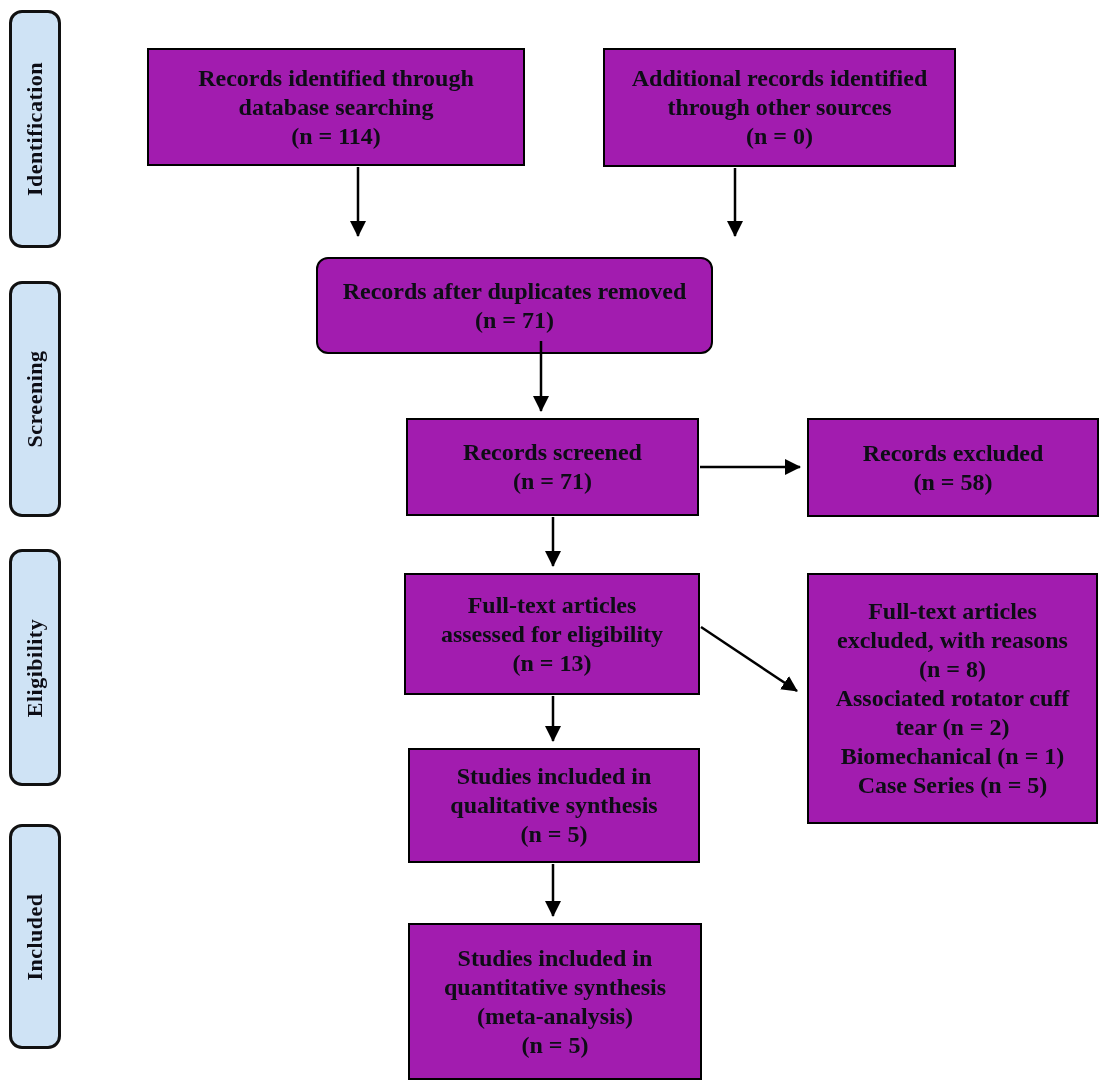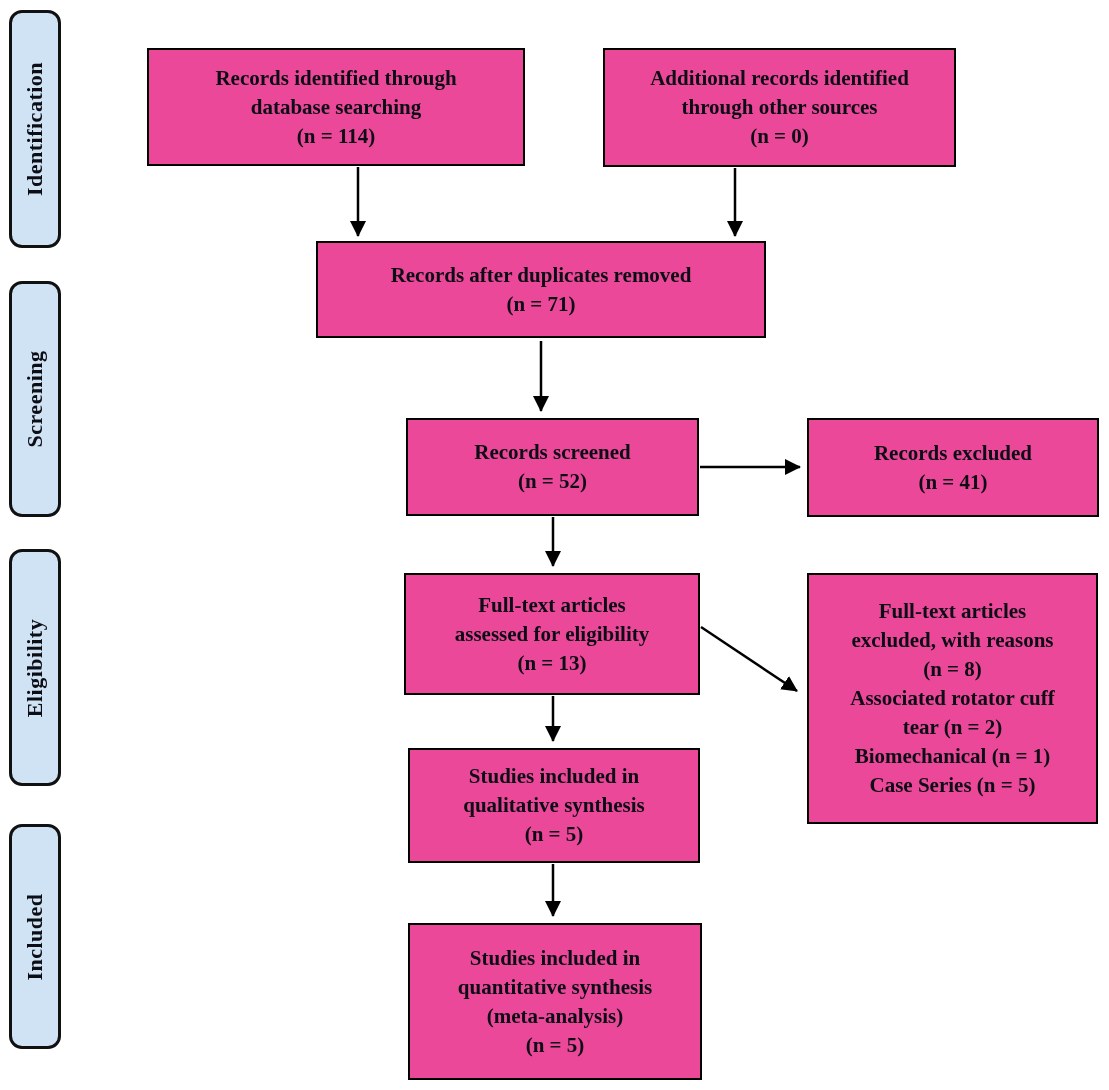--- a/index.html
+++ b/index.html
@@ -31,27 +31,27 @@
   .stage .vtext {
     transform: rotate(-90deg);
     white-space: nowrap;
     font-size: 22px;
     font-weight: bold;
     letter-spacing: 0.5px;
   }
   .fbox {
     position: absolute;
     border: 2px solid var(--border-color, #000000);
-    background: #ec4899;
+    background: #a21caf;
     box-sizing: border-box;
     display: flex;
     align-items: center;
     justify-content: center;
     text-align: center;
-    font-size: 21px;
+    font-size: 24px;
     font-weight: bold;
     line-height: 29px;
     white-space: pre-line;
     padding: 2px 24px;
   }
   svg.arrows {
     position: absolute;
     top: 0;
     left: 0;
     pointer-events: none;
@@ -80,33 +80,33 @@
 database searching
 (n = 114)</span>
   </div>
 
   <div class="fbox" style="left:603px;top:48px;width:353px;height:119px;">
     <span>Additional records identified
 through other sources
 (n = 0)</span>
   </div>
 
-  <div class="fbox" style="left:316px;top:241px;width:450px;height:97px;">
+  <div class="fbox" style="left:316px;top:257px;width:397px;height:97px;border-radius:12px;">
     <span>Records after duplicates removed
 (n = 71)</span>
   </div>
 
   <div class="fbox" style="left:406px;top:418px;width:293px;height:98px;">
     <span>Records screened
-(n = 52)</span>
+(n = 71)</span>
   </div>
 
   <div class="fbox" style="left:807px;top:418px;width:292px;height:99px;">
     <span>Records excluded
-(n = 41)</span>
+(n = 58)</span>
   </div>
 
   <div class="fbox" style="left:404px;top:573px;width:296px;height:122px;">
     <span>Full-text articles
 assessed for eligibility
 (n = 13)</span>
   </div>
 
   <div class="fbox" style="left:807px;top:573px;width:291px;height:251px;">
     <span>Full-text articles

